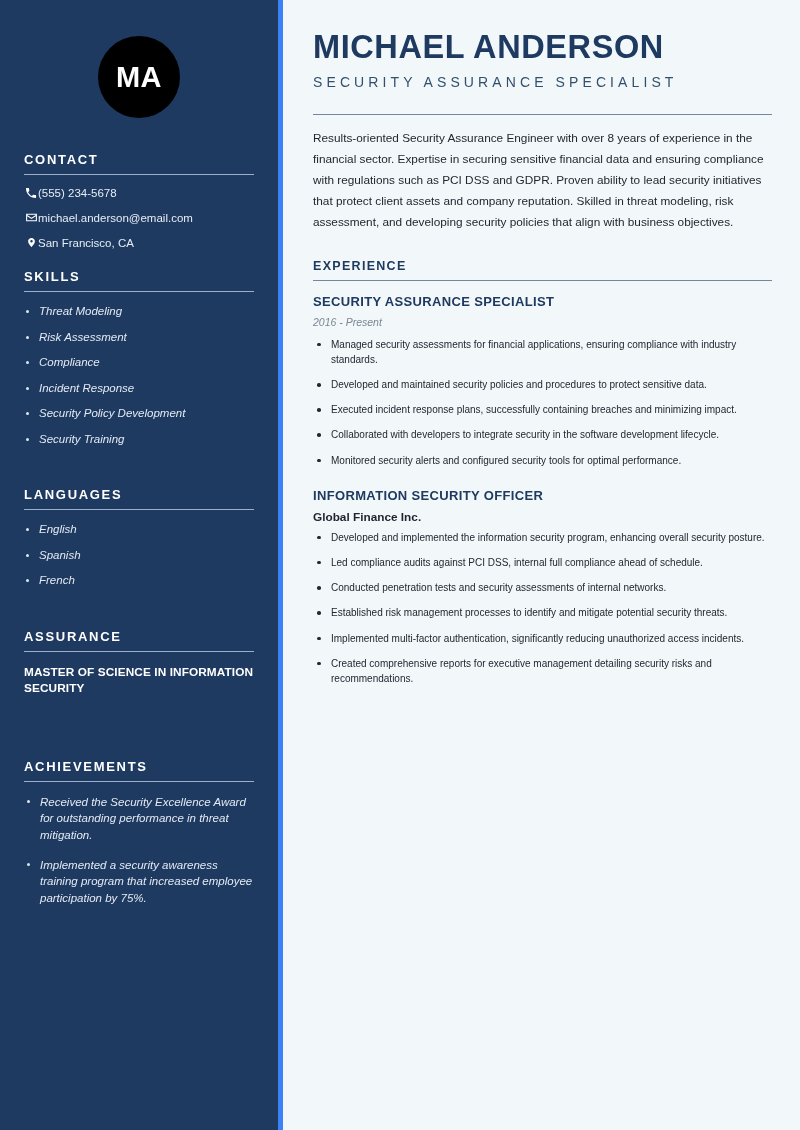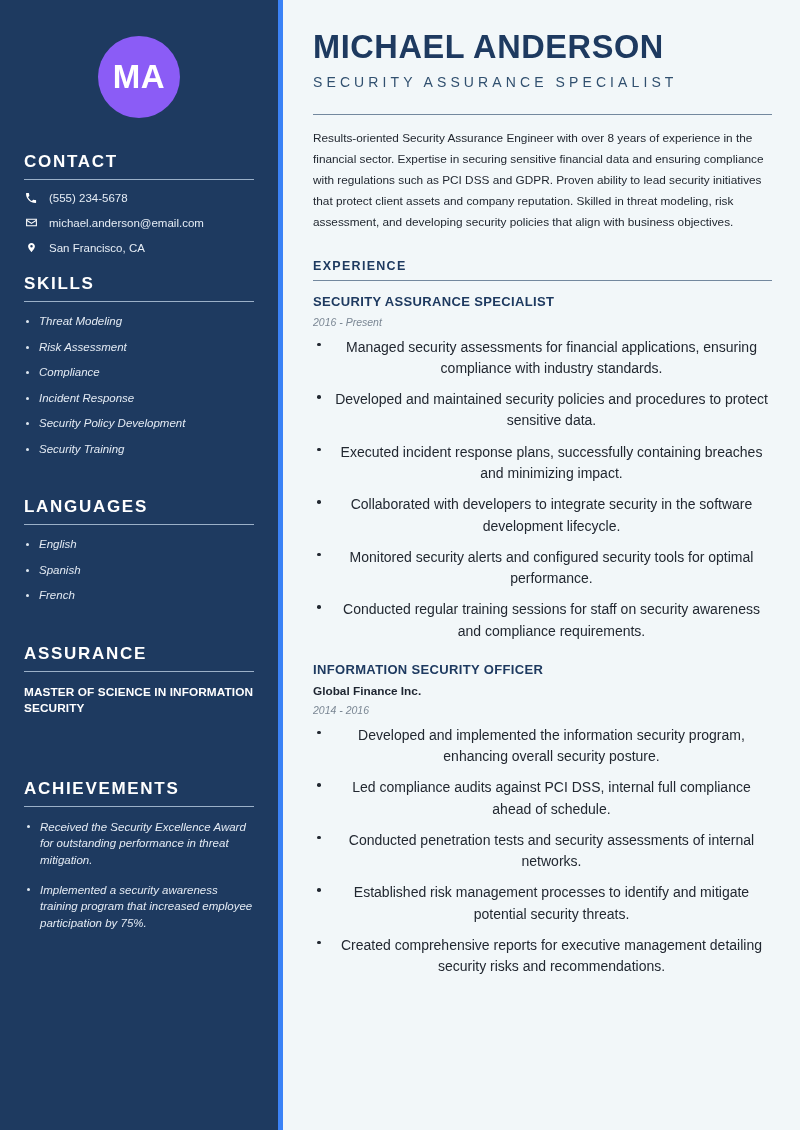--- a/index.html
+++ b/index.html
@@ -30,50 +30,49 @@
     display: flex;
     justify-content: center;
     padding-top: 36px;
     padding-bottom: 34px;
   }
 
   .avatar {
     width: 82px;
     height: 82px;
     border-radius: 50%;
-    background: #8b5cf6;
+    background: #000000;
     display: flex;
     align-items: center;
     justify-content: center;
     color: #ffffff;
-    font-size: 33px;
+    font-size: 29px;
     font-weight: bold;
     letter-spacing: 0.5px;
   }
 
   .side-section { margin-bottom: 20px; }
 
   .side-heading {
-    font-size: 17px;
+    font-size: 13px;
     font-weight: bold;
     letter-spacing: 1.7px;
     color: #ffffff;
     padding-bottom: 7px;
   }
 
   .side-rule {
     height: 1px;
     background: #9bb0c8;
     margin-bottom: 12px;
   }
 
   .contact-row {
     display: flex;
     align-items: center;
-    gap: 11px;
     margin-bottom: 12px;
     font-size: 11.5px;
     color: #e6edf5;
   }
 
   .contact-icon {
     width: 14px;
     min-width: 14px;
     display: flex;
     align-items: center;
@@ -191,24 +190,23 @@
     color: #7b8794;
     margin-bottom: 9px;
   }
 
   ul.job-list { list-style: none; margin-bottom: 20px; }
 
   ul.job-list li {
     position: relative;
     padding-left: 18px;
     margin-bottom: 10px;
-    font-size: 14px;
+    font-size: 10px;
     line-height: 1.52;
     color: #222831;
-    text-align: center;
   }
   ul.job-list li::before {
     content: "";
     position: absolute;
     left: 4px;
     top: 6px;
     width: 3.5px;
     height: 3.5px;
     border-radius: 50%;
     background: #222831;
@@ -318,30 +316,29 @@
     <div class="job">
       <div class="job-title">SECURITY ASSURANCE SPECIALIST</div>
       <div class="job-dates">2016 - Present</div>
     </div>
     <ul class="job-list">
       <li>Managed security assessments for financial applications, ensuring compliance with industry standards.</li>
       <li>Developed and maintained security policies and procedures to protect sensitive data.</li>
       <li>Executed incident response plans, successfully containing breaches and minimizing impact.</li>
       <li>Collaborated with developers to integrate security in the software development lifecycle.</li>
       <li>Monitored security alerts and configured security tools for optimal performance.</li>
-      <li>Conducted regular training sessions for staff on security awareness and compliance requirements.</li>
     </ul>
 
     <div class="job">
       <div class="job-title">INFORMATION SECURITY OFFICER</div>
       <div class="job-company">Global Finance Inc.</div>
-      <div class="job-dates">2014 - 2016</div>
     </div>
     <ul class="job-list">
       <li>Developed and implemented the information security program, enhancing overall security posture.</li>
       <li>Led compliance audits against PCI DSS, internal full compliance ahead of schedule.</li>
       <li>Conducted penetration tests and security assessments of internal networks.</li>
       <li>Established risk management processes to identify and mitigate potential security threats.</li>
+      <li>Implemented multi-factor authentication, significantly reducing unauthorized access incidents.</li>
       <li>Created comprehensive reports for executive management detailing security risks and recommendations.</li>
     </ul>
   </section>
 
 </main>
 
 </body></html>

